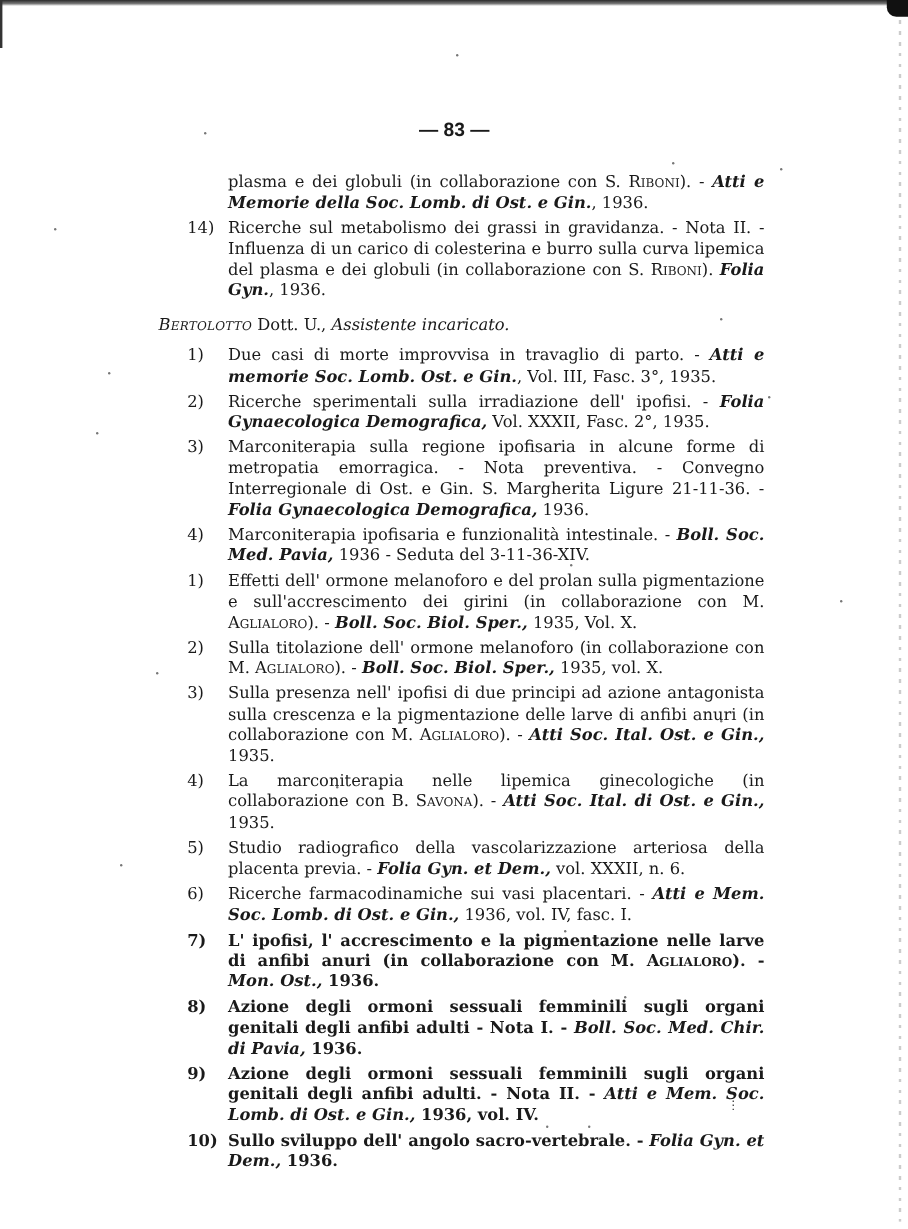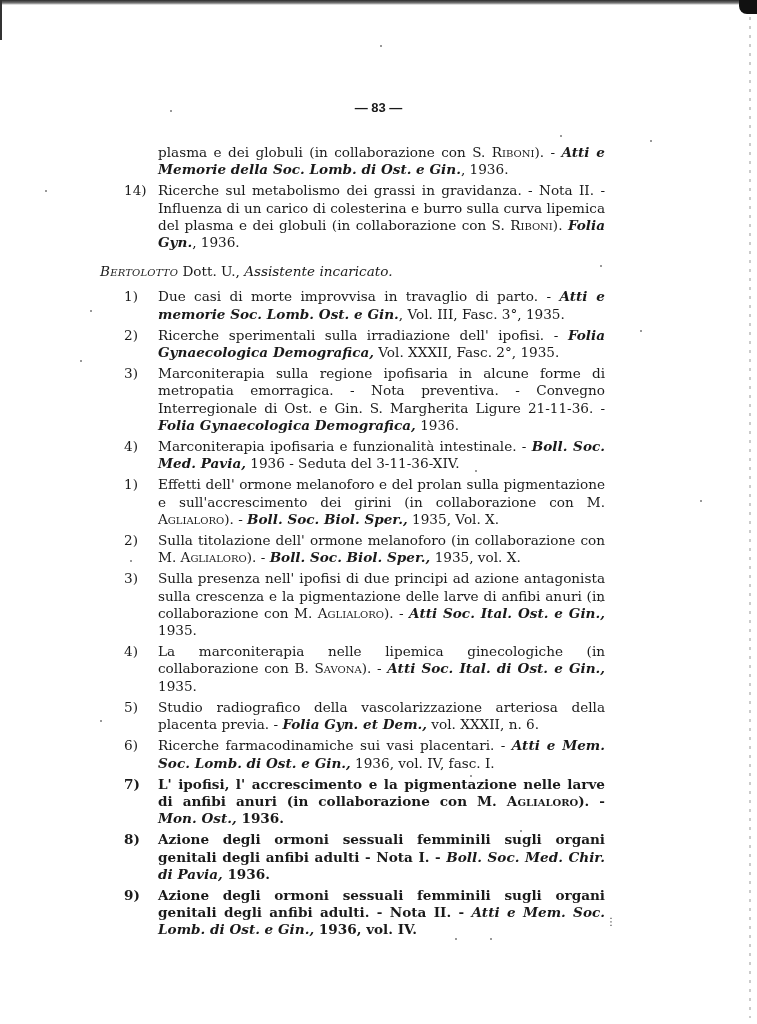--- a/index.html
+++ b/index.html
@@ -19,24 +19,24 @@
   .scan-right {
     position:absolute; right:6px; top:8px; width:2px; height:1010px;
     background:repeating-linear-gradient(#ccc 0 3px, transparent 3px 9px);
   }
   .scan-corner {
     position:absolute; right:0; top:0; width:18px; height:14px; background:#111;
     border-bottom-left-radius:8px;
   }
   .page-num {
     position:absolute; top:100px; left:0; width:757px; text-align:center;
-    font-size:13px; font-weight:bold; font-family:"Liberation Sans", sans-serif;
+    font-size:16px; font-weight:bold; font-family:"Liberation Sans", sans-serif;
   }
   .content {
-    position:absolute; left:100px; top:144px; width:505px;
+    position:absolute; left:132px; top:144px; width:505px;
     font-size:13.6px; line-height:17.2px;
   }
   .item {
     position:relative; padding-left:58px; margin-bottom:4px;
     text-align:justify; text-align-last:left;
   }
   .item .num {
     position:absolute; left:24px; top:0; width:30px; 
   }
   .item.cont { margin-bottom:4px; }
@@ -81,20 +81,21 @@
       <div class="item"><span class="num">4)</span><span>Marconiterapia ipofisaria e funzionalità intestinale. - </span><i class="jr">Boll. Soc. Med. Pavia,</i><span> 1936 - Seduta del 3-11-36-XIV.</span></div>
       <div class="item"><span class="num">1)</span><span>Effetti dell' ormone melanoforo e del prolan sulla pigmentazione e sull'accrescimento dei girini (in collaborazione con M. </span><span class="sc">Aglialoro</span><span>). - </span><i class="jr">Boll. Soc. Biol. Sper.,</i><span> 1935, Vol. X.</span></div>
       <div class="item"><span class="num">2)</span><span>Sulla titolazione dell' ormone melanoforo (in collaborazione con M. </span><span class="sc">Aglialoro</span><span>). - </span><i class="jr">Boll. Soc. Biol. Sper.,</i><span> 1935, vol. X.</span></div>
       <div class="item"><span class="num">3)</span><span>Sulla presenza nell' ipofisi di due principi ad azione antagonista sulla crescenza e la pigmentazione delle larve di anfibi anuri (in collaborazione con M. </span><span class="sc">Aglialoro</span><span>). - </span><i class="jr">Atti Soc. Ital. Ost. e Gin.,</i><span> 1935.</span></div>
       <div class="item"><span class="num">4)</span><span>La marconiterapia nelle lipemica ginecologiche (in collaborazione con B. </span><span class="sc">Savona</span><span>). - </span><i class="jr">Atti Soc. Ital. di Ost. e Gin.,</i><span> 1935.</span></div>
       <div class="item"><span class="num">5)</span><span>Studio radiografico della vascolarizzazione arteriosa della placenta previa. - </span><i class="jr">Folia Gyn. et Dem.,</i><span> vol. XXXII, n. 6.</span></div>
       <div class="item"><span class="num">6)</span><span>Ricerche farmacodinamiche sui vasi placentari. - </span><i class="jr">Atti e Mem. Soc. Lomb. di Ost. e Gin.,</i><span> 1936, vol. IV, fasc. I.</span></div>
       <div class="item heavy"><span class="num">7)</span><span>L' ipofisi, l' accrescimento e la pigmentazione nelle larve di anfibi anuri (in collaborazione con M. </span><span class="sc">Aglialoro</span><span>). - </span><i class="jr">Mon. Ost.,</i><span> 1936.</span></div>
       <div class="item heavy"><span class="num">8)</span><span>Azione degli ormoni sessuali femminili sugli organi genitali degli anfibi adulti - Nota I. - </span><i class="jr">Boll. Soc. Med. Chir. di Pavia,</i><span> 1936.</span></div>
       <div class="item heavy"><span class="num">9)</span><span>Azione degli ormoni sessuali femminili sugli organi genitali degli anfibi adulti. - Nota II. - </span><i class="jr">Atti e Mem. Soc. Lomb. di Ost. e Gin.,</i><span> 1936, vol. IV.</span></div>
+      <div class="item heavy"><span class="num">10)</span><span>Sullo sviluppo dell' angolo sacro-vertebrale. - </span><i class="jr">Folia Gyn. et Dem.,</i><span> 1936.</span></div>
     </div>
 </div>
 
 <span class="glyph-mark">⋮</span>
 
 <div class="speck" style="left: 170px; top: 110px;"></div>
 <div class="speck" style="left: 380px; top: 45px;"></div>
 <div class="speck" style="left: 560px; top: 135px;"></div>
 <div class="speck" style="left: 45px; top: 190px;"></div>
 <div class="speck" style="left: 600px; top: 265px;"></div>

